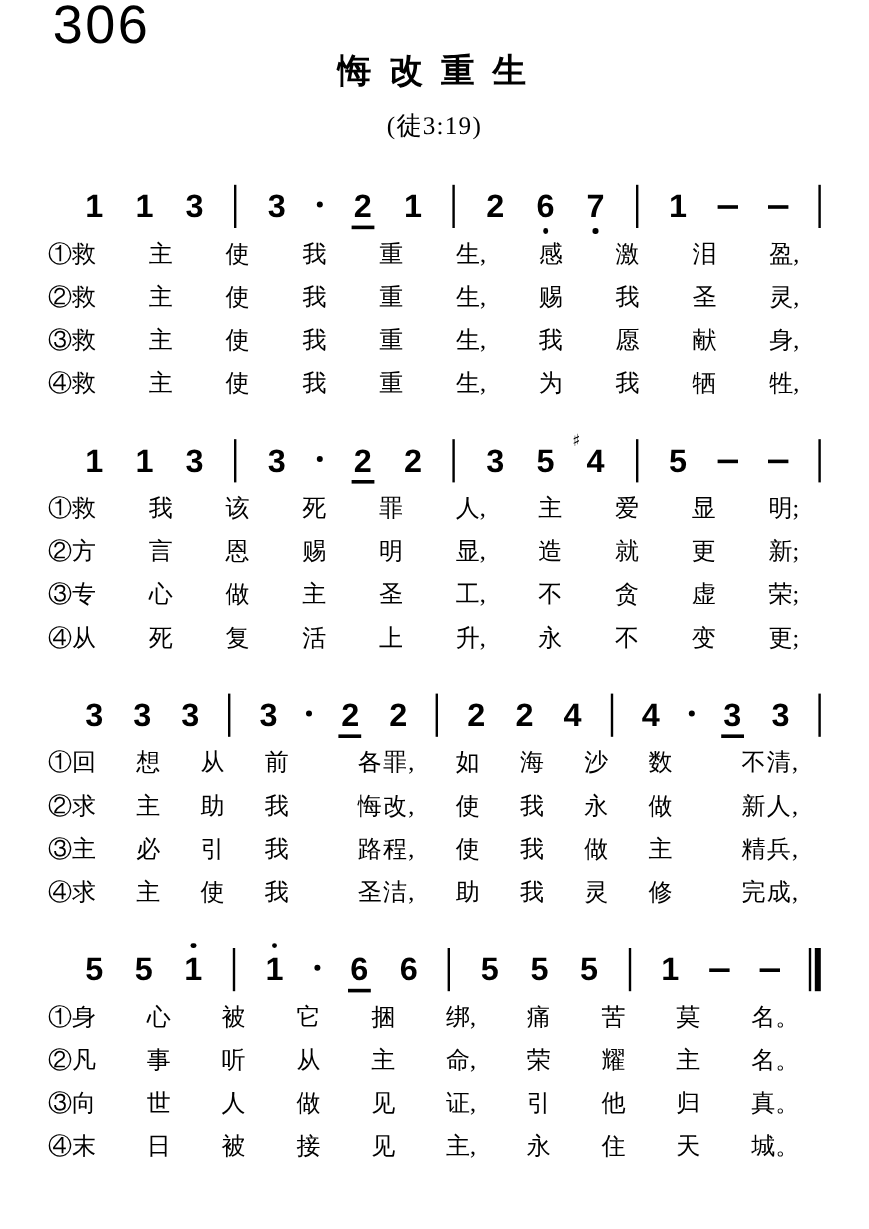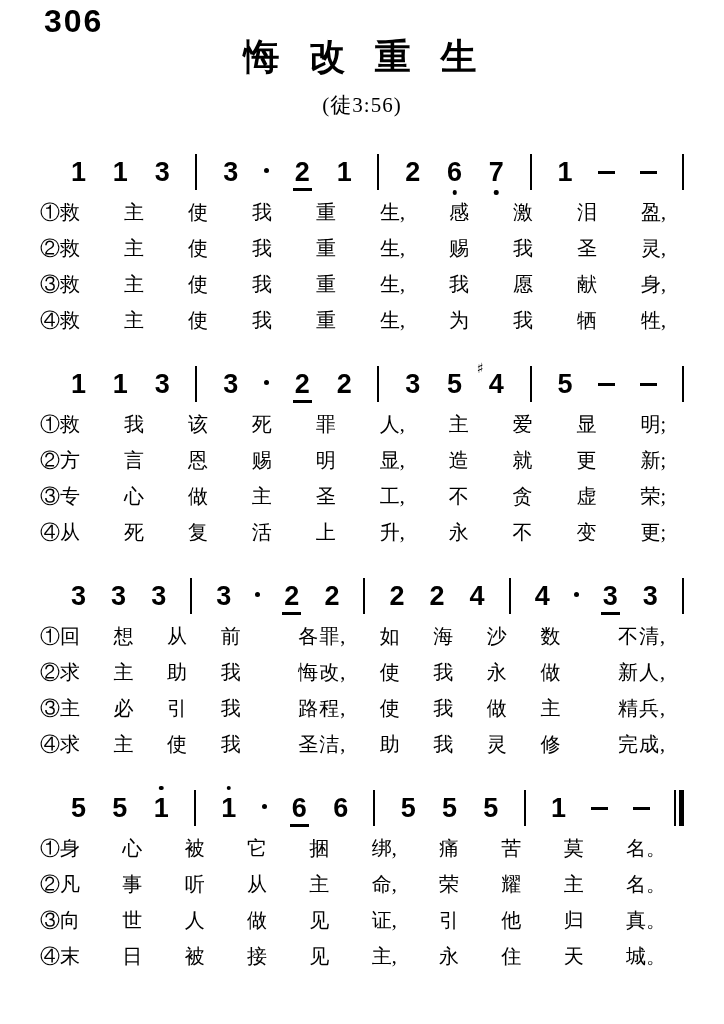--- a/index.html
+++ b/index.html
@@ -3,27 +3,27 @@
 <meta charset="utf-8">
 <style>
   html,body { margin:0; padding:0; background:#ffffff; }
   .sheet {
     position:relative; width:724px; height:1024px; margin:0 auto;
     background:#ffffff; color:#000; overflow:hidden;
     font-family:"Liberation Serif", serif;
   }
   .hymn-number {
     position:absolute; left:44px; top:0px;
-    font-family:"Liberation Sans", sans-serif; font-weight:bold;
-    font-size:32px; line-height:42px; letter-spacing:2px;
+    font-family:"Liberation Sans", sans-serif; font-weight:normal;
+    font-size:45px; line-height:42px; letter-spacing:2px;
   }
   .title {
     margin:38px 0 0 0; text-align:center;
-    font-family:Liberation Mono, monospace; font-weight:bold;
-    font-size:36px; line-height:44px; letter-spacing:4px;
+    font-family:Liberation Serif, serif; font-weight:bold;
+    font-size:28px; line-height:44px; letter-spacing:4px;
   }
   .scripture {
     margin-top:10px; text-align:center;
     font-size:21px; line-height:26px; letter-spacing:1px;
   }
   .meta {
     display:flex; justify-content:space-between; align-items:flex-end;
     margin:6px 26px 0 70px; font-size:20px; line-height:26px;
   }
   .key-time { white-space:pre; }
@@ -68,21 +68,21 @@
   }
   .syll { white-space:nowrap; }
   .syll.pair { letter-spacing:1px;margin-left:24px; }
 </style>
 </head>
 <body>
 
 <div class="sheet">
   <div class="hymn-number">306</div>
   <h1 class="title">悔 改 重 生</h1>
-  <div class="scripture">(徒3:56)</div>
+  <div class="scripture">(徒3:19)</div>
   <div class="systems">
       <div class="system">
         <div class="notes-row">
           <span class="note">1</span>
           <span class="note">1</span>
           <span class="note">3</span>
           <span class="barline"></span>
           <span class="note">3</span>
           <span class="dur-dot"></span>
           <span class="note u">2</span>

